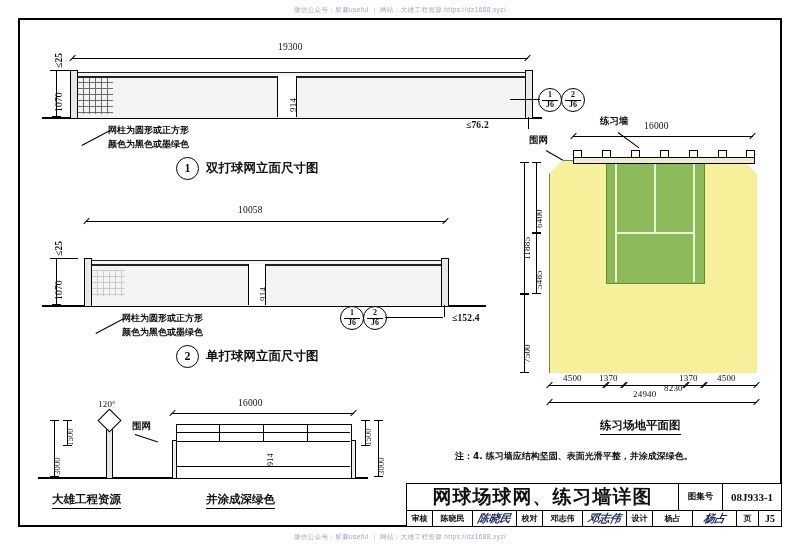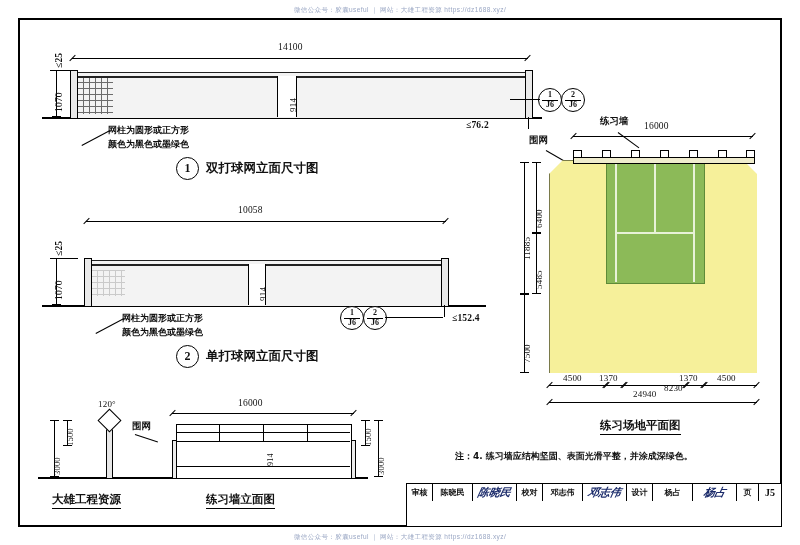--- a/index.html
+++ b/index.html
@@ -109,21 +109,21 @@
 
 <div class="sheet">
 
   <div class="wm top">微信公众号：胶囊useful ｜ 网站：大雄工程资源 https://dz1688.xyz/</div>
 
   <div class="frame">
 
     <div>
 
       <div class="dimline tick" style="left:52px;top:38px;width:456px;"></div>
-      <div class="dim" style="left:258px;top:22px;">14100</div>
+      <div class="dim" style="left:258px;top:22px;">19300</div>
 
       <div class="ground" style="left:22px;top:97px;width:500px;"></div>
 
       <div class="dimlineV" style="left:36px;top:50px;height:47px;"></div>
       <div class="dim v" style="left:34px;top:92px;">1070</div>
       <div class="dim v" style="left:34px;top:48px;font-weight:700;">≤25</div>
       <div class="exth" style="left:30px;top:50px;width:28px;"></div>
       <div class="exth" style="left:30px;top:97px;width:28px;"></div>
 
       <div class="netband" style="left:54px;top:52px;width:454px;height:45px;"></div>
@@ -232,21 +232,21 @@
       <div class="vline" style="left:199px;top:404px;height:17px;"></div>
       <div class="vline" style="left:243px;top:404px;height:17px;"></div>
       <div class="vline" style="left:287px;top:404px;height:17px;"></div>
       <div class="dim v" style="left:246px;top:446px;font-size:8px;">914</div>
 
       <div class="dimlineV" style="left:358px;top:400px;height:57px;"></div>
       <div class="dim v" style="left:356px;top:455px;font-size:8.5px;">3000</div>
       <div class="dimlineV" style="left:345px;top:400px;height:26px;"></div>
       <div class="dim v" style="left:343px;top:426px;font-size:8.5px;">1500</div>
 
-      <div class="fig-title cn u" style="left:186px;top:472px;font-size:11.5px;">练习墙立面图</div>
+      <div class="fig-title cn u" style="left:186px;top:472px;font-size:11.5px;">并涂成深绿色</div>
     </div>
 
     <div>
       <div class="dimline tick" style="left:553px;top:116px;width:180px;"></div>
       <div class="dim" style="left:624px;top:101px;">16000</div>
 
       <div class="lbl cn" style="left:580px;top:95px;font-size:9.5px;">练习墙</div>
       <div class="exth" style="left:598px;top:112px;width:26px;transform:rotate(36deg);transform-origin:left center;"></div>
 
       <div class="lbl cn" style="left:509px;top:114px;font-size:9.5px;">围网</div>
@@ -297,20 +297,25 @@
     </div>
 
     <div class="notes" style="left:435px;top:430px;">
       <div class="cn">
         <span>注：</span><span>4.  练习墙应结构坚固、表面光滑平整，并涂成深绿色。</span>
       </div>
     </div>
 
     <div class="tb" style="left:386px;top:463px;width:376px;height:44px;">
       <div class="tb-row" style="flex-direction:column;">
+        <div style="display:flex;height:26px;border-bottom:1.2px solid #000;">
+          <div class="tb-cell maintitle cn" style="width:272px;">网球场球网、练习墙详图</div>
+          <div class="tb-cell cn" style="width:44px;font-size:8.5px;">图集号</div>
+          <div class="tb-cell" style="flex:1;font-size:11px;font-weight:700;">08J933-1</div>
+        </div>
         <div style="display:flex;height:17px;">
           <div class="tb-cell cn" style="width:26px;font-size:8px;">审核</div>
           <div class="tb-cell cn" style="width:40px;font-size:8px;">陈晓民</div>
           <div class="tb-cell" style="width:44px;">
               <span class="sig">陈晓民</span>
             </div>
           <div class="tb-cell cn" style="width:26px;font-size:8px;">校对</div>
           <div class="tb-cell cn" style="width:40px;font-size:8px;">邓志伟</div>
           <div class="tb-cell" style="width:44px;">
               <span class="sig">邓志伟</span>

